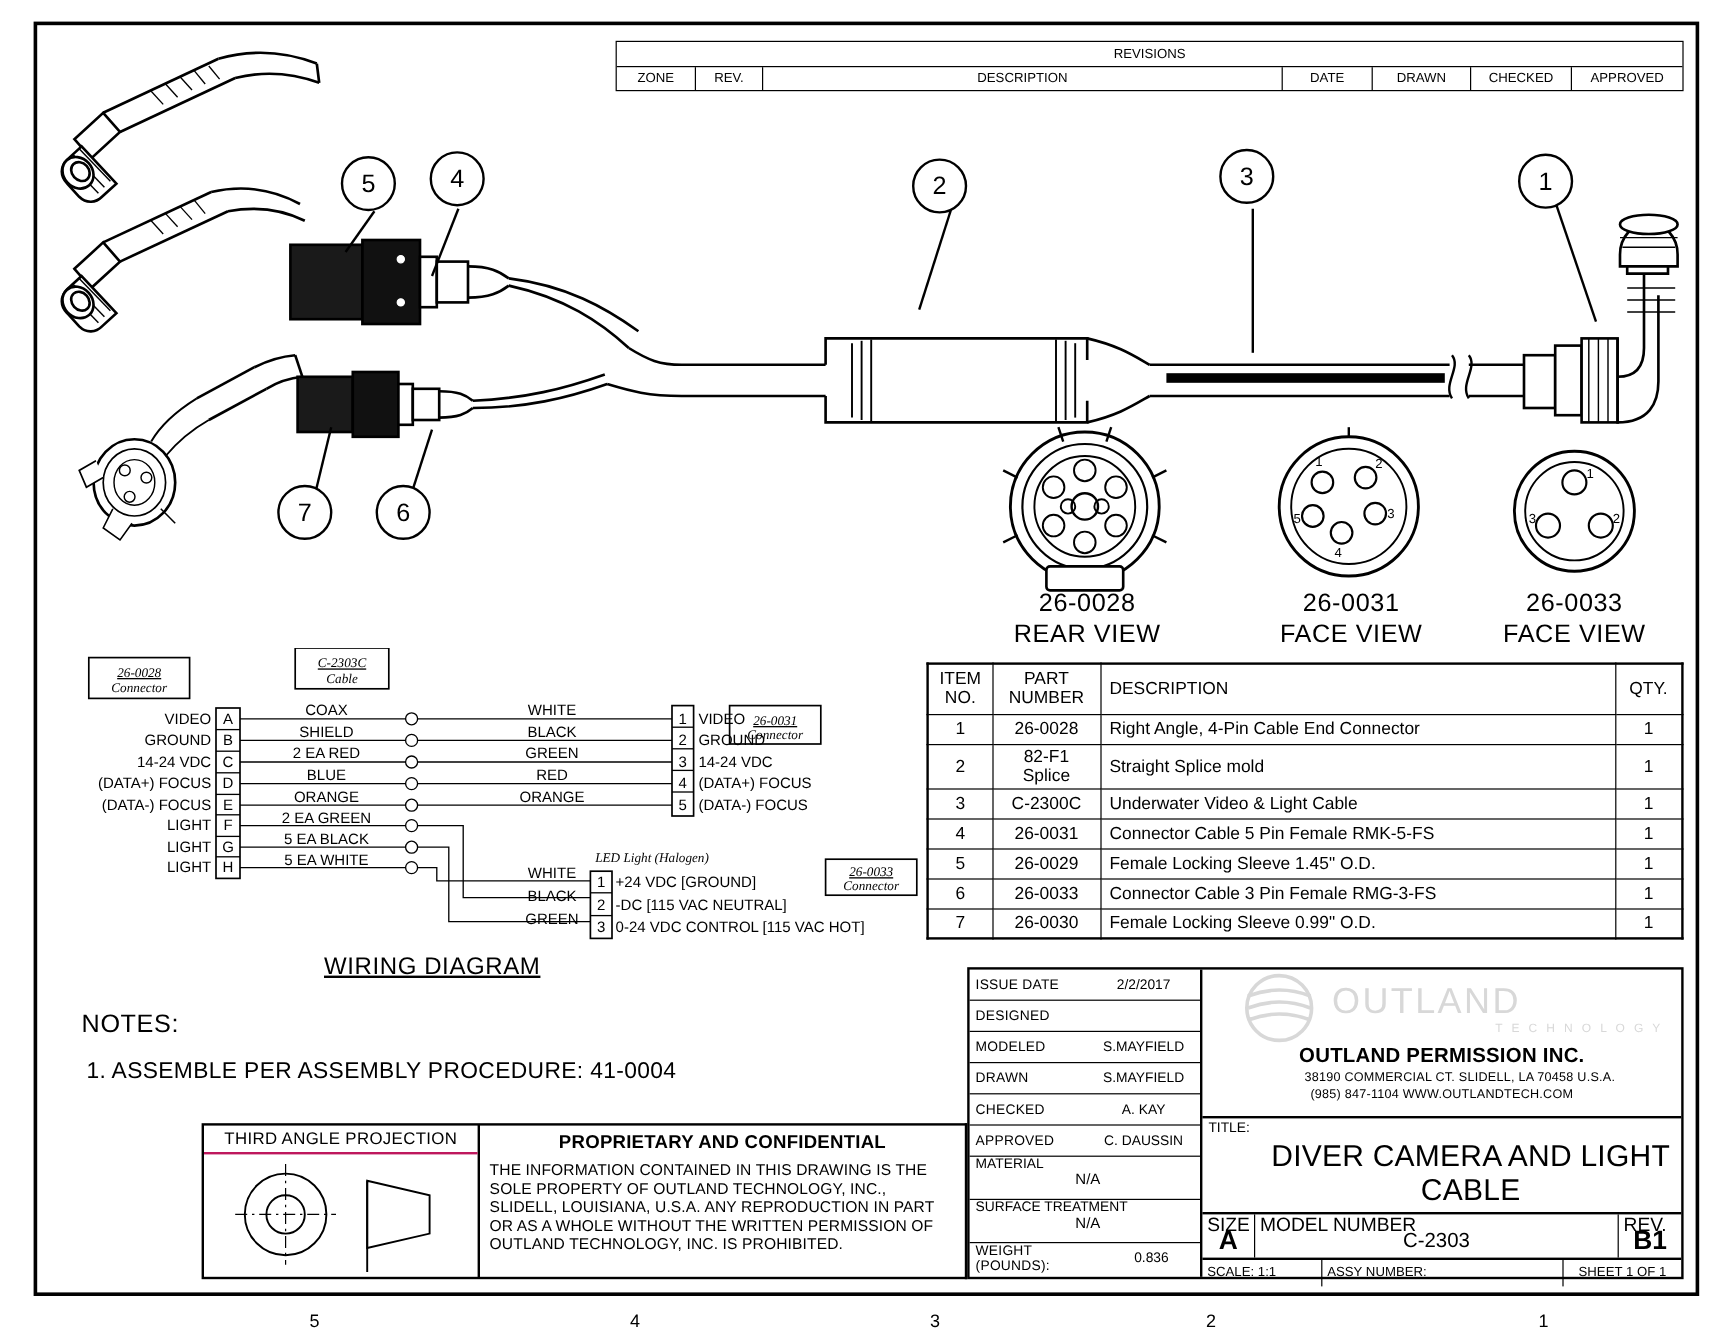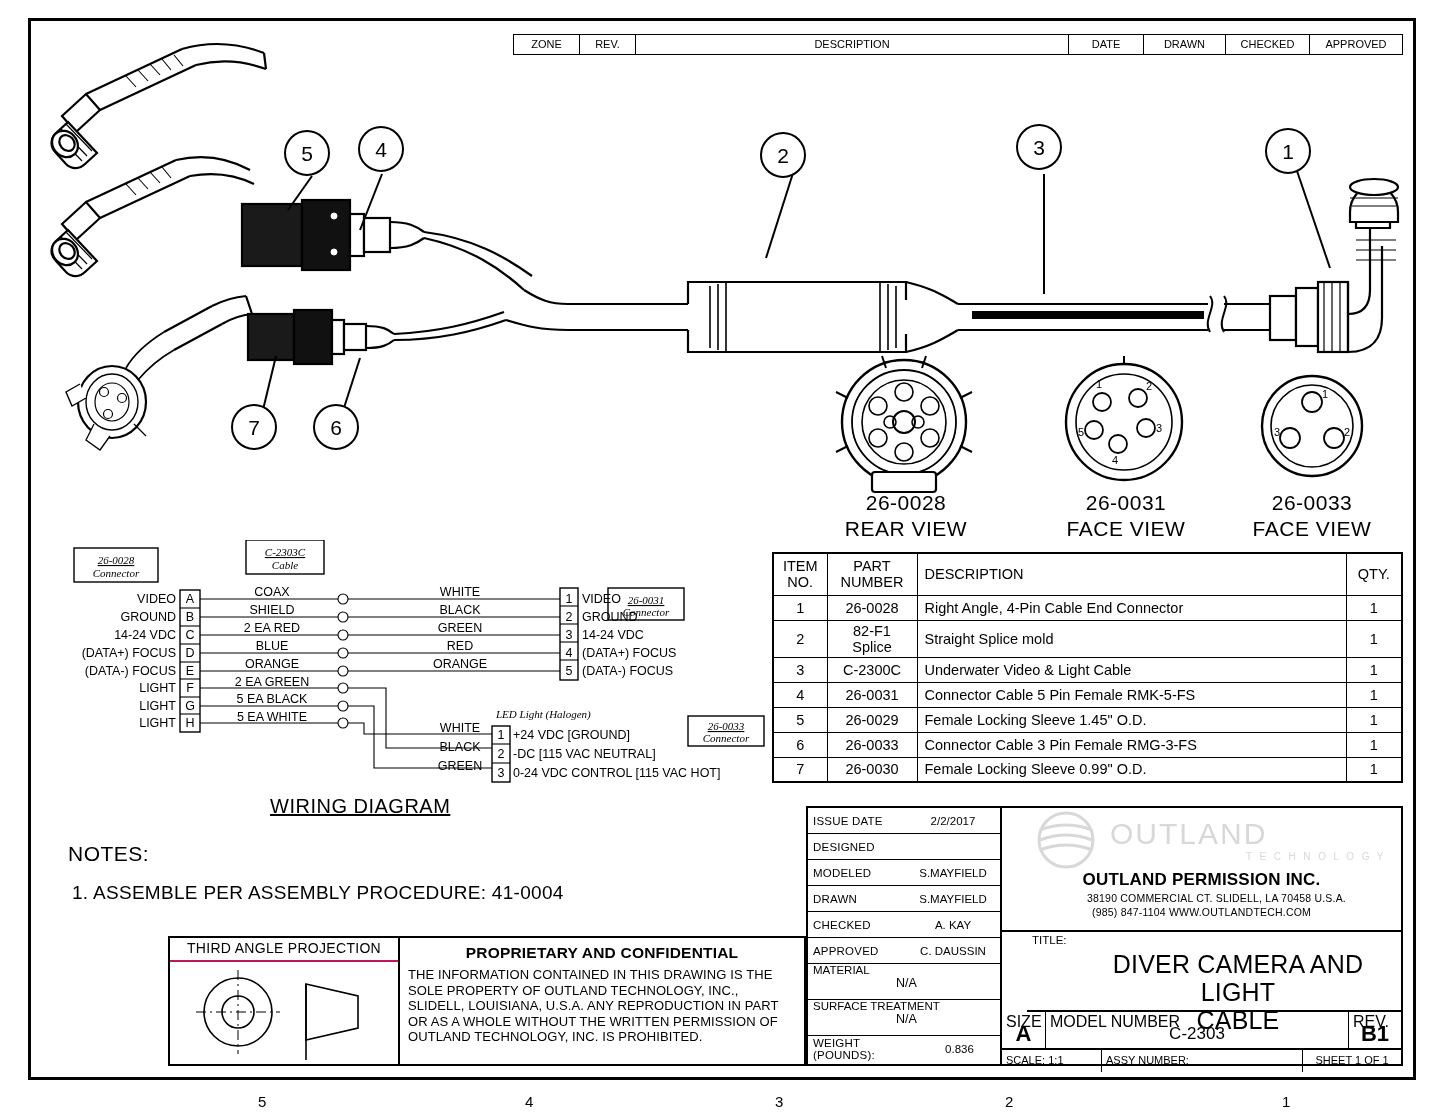--- a/index.html
+++ b/index.html
@@ -64,21 +64,21 @@
   .tb-row{display:flex;border-bottom:1px solid #000;height:26px;align-items:center;box-sizing:border-box;}
   .tb-row .k{width:93px;padding-left:5px;letter-spacing:.2px;}
   .tb-row .v{flex:1;text-align:center;}
   .tb-rowc{border-bottom:1px solid #000;height:36px;box-sizing:border-box;font-size:11.5px;padding-left:5px;}
   .tb-rowc .v{text-align:center;font-size:12.5px;}
   .tb-right{position:absolute;left:194px;top:0;right:0;height:100%;}
   .logo-area{position:relative;height:122px;border-bottom:2px solid #000;}
   .company{position:absolute;left:0;right:0;top:62px;text-align:center;font-size:17px;font-weight:bold;letter-spacing:.2px;}
   .addr{position:absolute;left:0;right:0;top:84px;text-align:center;font-size:10.5px;letter-spacing:.2px;margin-left:30px;}
   .phone{position:absolute;left:0;right:0;top:98px;text-align:center;font-size:10.5px;letter-spacing:.2px;}
-  .titlerow{height:78px;border-bottom:2px solid #000;position:relative;margin-left:25px;}
+  .titlerow{height:78px;border-bottom:2px solid #000;position:relative;}
   .titlerow .lbl{position:absolute;left:5px;top:2px;font-size:11.5px;}
   .titlerow .val{position:absolute;left:0;right:0;top:18px;text-align:center;font-size:25px;line-height:28px;letter-spacing:.2px;padding-left:48px;}
   .specrow{display:flex;height:36px;border-bottom:2px solid #000;}
   .specrow .cell{border-right:1px solid #000;box-sizing:border-box;position:relative;}
   .specrow .cell:last-child{border-right:none;}
   .cell .lbl{position:absolute;left:4px;top:1px;font-size:16px;}
   .cell .big{position:absolute;left:0;right:0;top:9px;text-align:center;font-size:22px;font-weight:bold;}
   .cell .mid{position:absolute;left:0;right:0;top:11px;text-align:center;font-size:17px;}
   .lastrow{display:flex;height:22px;font-size:11px;}
   .lastrow .cell{border-right:1px solid #000;box-sizing:border-box;padding-left:4px;line-height:21px;white-space:nowrap;overflow:hidden;}
@@ -88,20 +88,21 @@
   .wtxt{font-family:"Liberation Sans",sans-serif;font-size:12.5px;}
   .wtxt-i{font-family:"Liberation Serif",serif;font-size:11px;font-style:italic;}
 </style>
 </head>
 <body>
 
 <div id="sheet">
   <div class="frame"></div>
 
   <div class="rev-table">
+    <div class="rev-title">REVISIONS</div>
     <div class="rev-head">
       <div class="c-zone">ZONE</div>
       <div class="c-rev">REV.</div>
       <div class="c-desc">DESCRIPTION</div>
       <div class="c-date">DATE</div>
       <div class="c-drawn">DRAWN</div>
       <div class="c-checked">CHECKED</div>
       <div class="c-appr">APPROVED</div>
     </div>
   </div>

